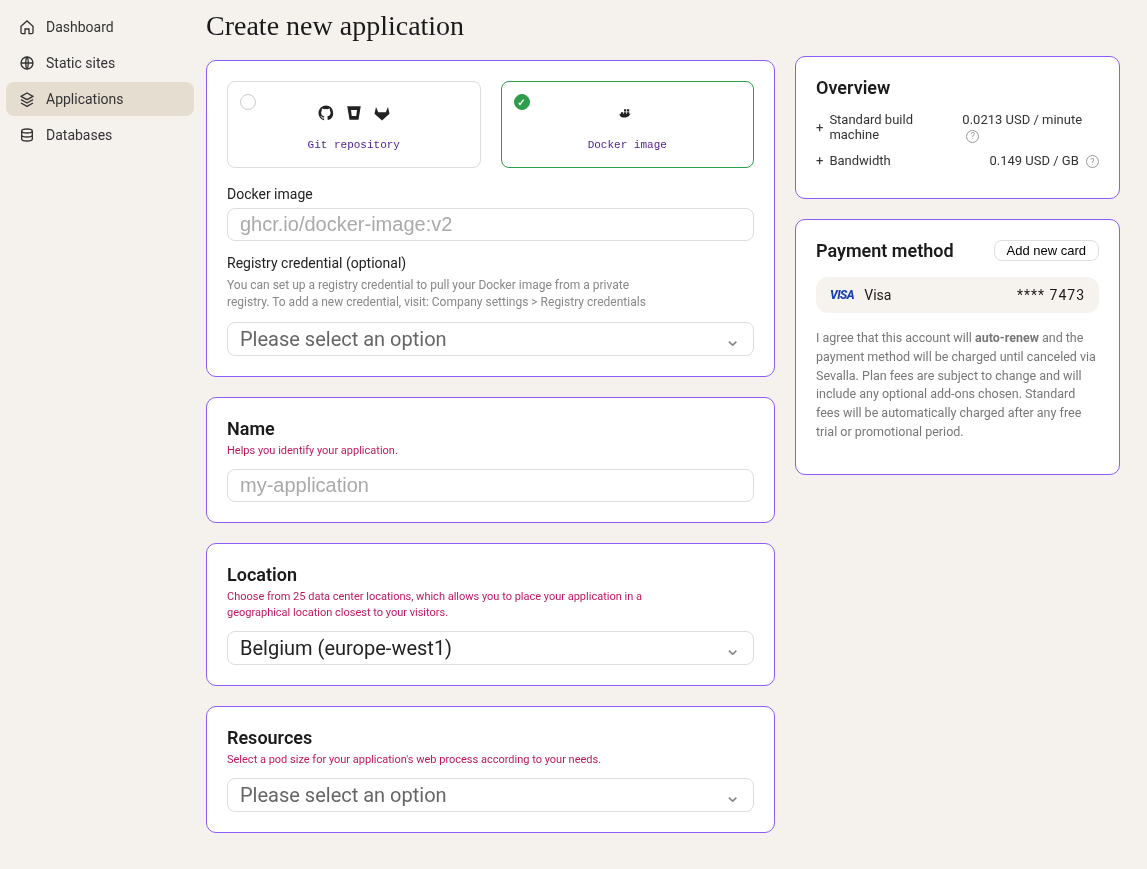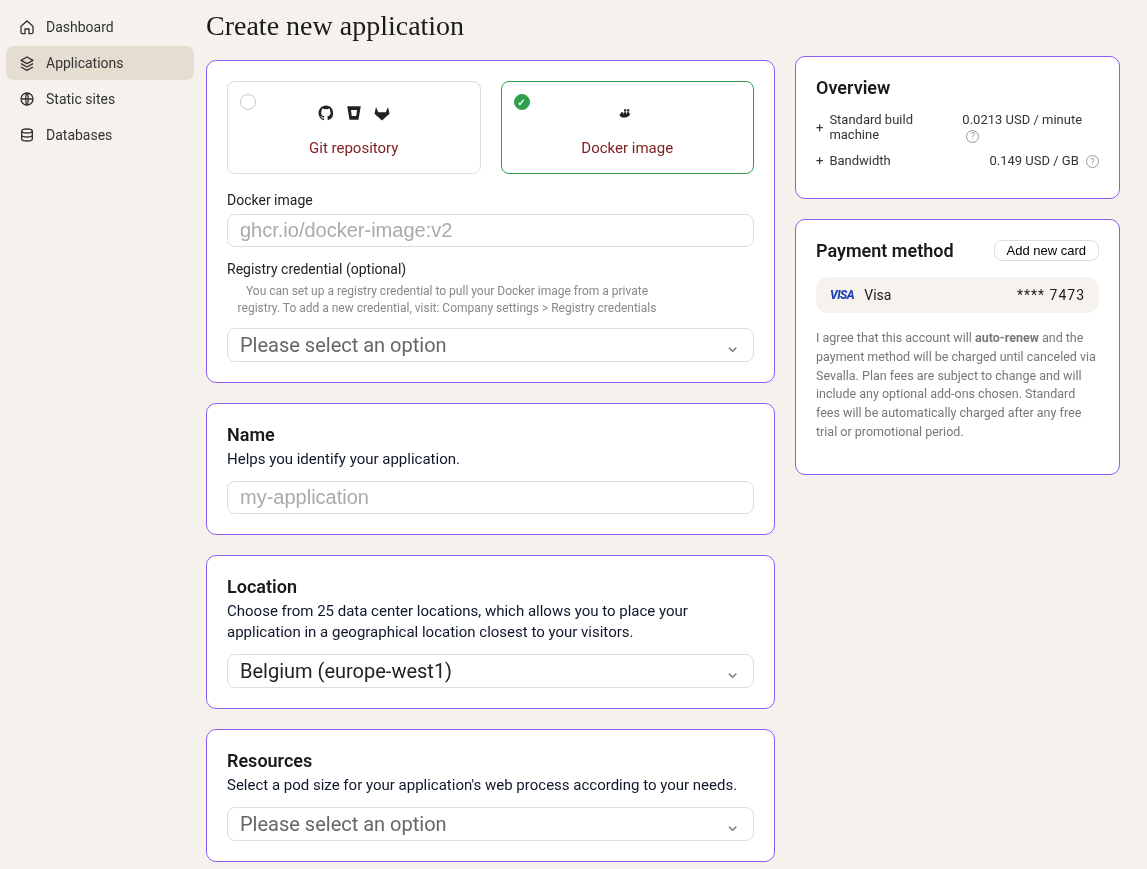--- a/index.html
+++ b/index.html
@@ -89,25 +89,25 @@
       font-weight: bold;
     }
     .source-icons {
       display: flex;
       justify-content: center;
       gap: 10px;
       margin: 6px 0 14px;
       color: #222;
     }
     .source-icons svg { width: 18px; height: 18px; }
-    .source-label { font-size: 15px; color: #7f1d1d; }
+    .source-label { font-size: 11px; color: #4c1d95; font-family: Liberation Mono, monospace; }
     
     .field-label { font-size: 14px; color: #222; margin-bottom: 6px; display: block; }
-    .field-help { font-size: 15px; color: #0f172a; margin-bottom: 10px; line-height: 1.45; }
-    .field-help-xs { font-size: 12px; color: #888; margin-bottom: 10px; line-height: 1.45; text-align: center; }
+    .field-help { font-size: 11px; color: #be185d; margin-bottom: 10px; line-height: 1.45; }
+    .field-help-xs { font-size: 12px; color: #888; margin-bottom: 10px; line-height: 1.45; }
     .input, .select {
       width: 100%;
       padding: 4px 12px;
       border: 1px solid #ddd;
       border-radius: 8px;
       font-size: 20px;
       background: #fff;
       color: #333;
     }
     .input::placeholder { color: #aaa; }
@@ -194,36 +194,36 @@
 <div class="layout">
   <nav class="sidebar">
     <div class="sidebar-item">
       <span class="icon">
         <svg viewBox="0 0 24 24" fill="none" stroke="currentColor" stroke-width="2">
             <path d="M3 11l9-8 9 8v9a2 2 0 0 1-2 2h-4v-7h-6v7H5a2 2 0 0 1-2-2z"></path>
           </svg>
       </span>
       <span>Dashboard</span>
     </div>
-    <div class="sidebar-item active">
-      <span class="icon">
-        <svg viewBox="0 0 24 24" fill="none" stroke="currentColor" stroke-width="2">
-            <path d="M12 3l9 5-9 5-9-5 9-5zM3 13l9 5 9-5M3 18l9 5 9-5" stroke-linejoin="round"></path>
-          </svg>
-      </span>
-      <span>Applications</span>
-    </div>
     <div class="sidebar-item">
       <span class="icon">
         <svg viewBox="0 0 24 24" fill="none" stroke="currentColor" stroke-width="2">
             <circle cx="12" cy="12" r="9"></circle>
             <path d="M3 12h18M12 3c2.5 3 2.5 15 0 18M12 3c-2.5 3-2.5 15 0 18"></path>
           </svg>
       </span>
       <span>Static sites</span>
+    </div>
+    <div class="sidebar-item active">
+      <span class="icon">
+        <svg viewBox="0 0 24 24" fill="none" stroke="currentColor" stroke-width="2">
+            <path d="M12 3l9 5-9 5-9-5 9-5zM3 13l9 5 9-5M3 18l9 5 9-5" stroke-linejoin="round"></path>
+          </svg>
+      </span>
+      <span>Applications</span>
     </div>
     <div class="sidebar-item">
       <span class="icon">
         <svg viewBox="0 0 24 24" fill="none" stroke="currentColor" stroke-width="2">
             <ellipse cx="12" cy="6" rx="8" ry="3"></ellipse>
             <path d="M4 6v12c0 1.7 3.6 3 8 3s8-1.3 8-3V6M4 12c0 1.7 3.6 3 8 3s8-1.3 8-3"></path>
           </svg>
       </span>
       <span>Databases</span>
     </div>

